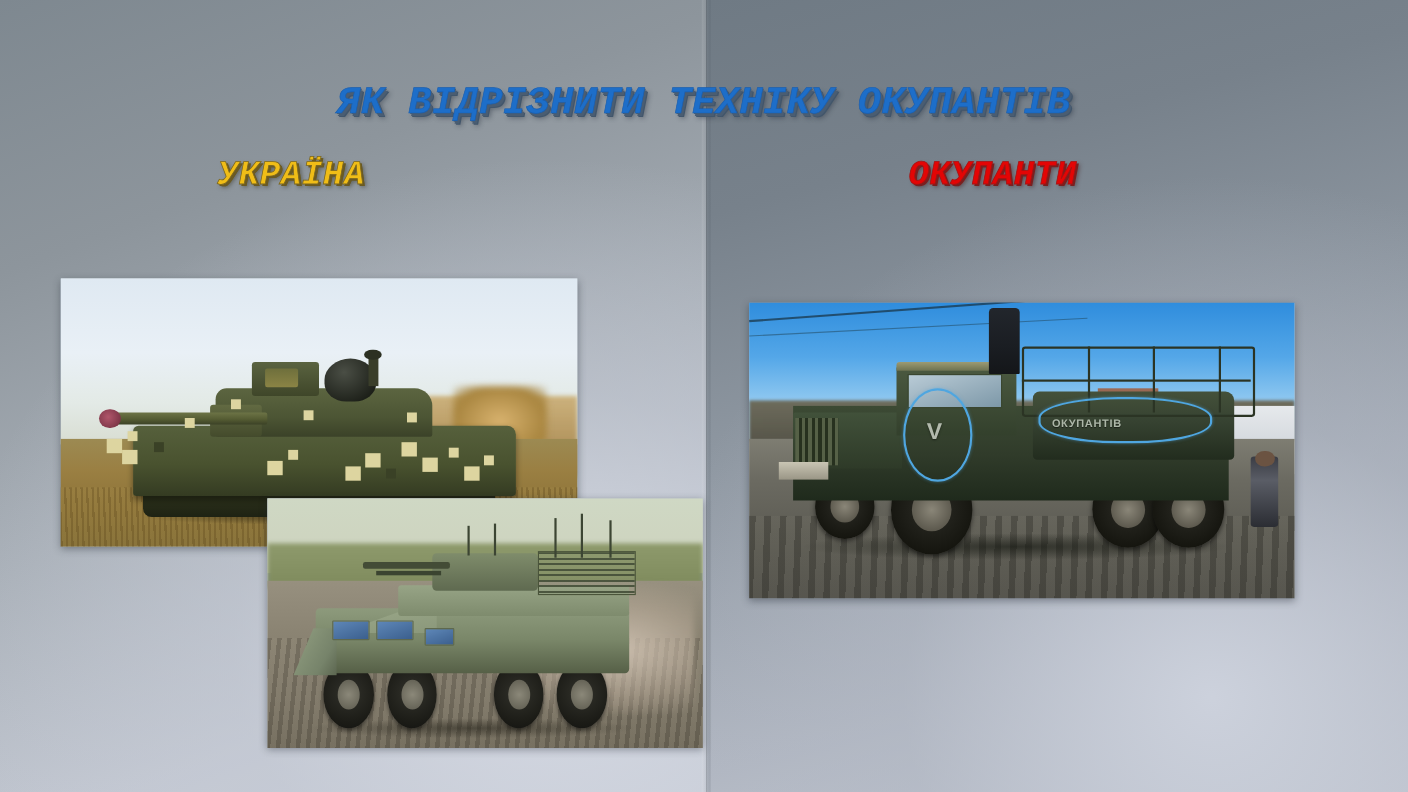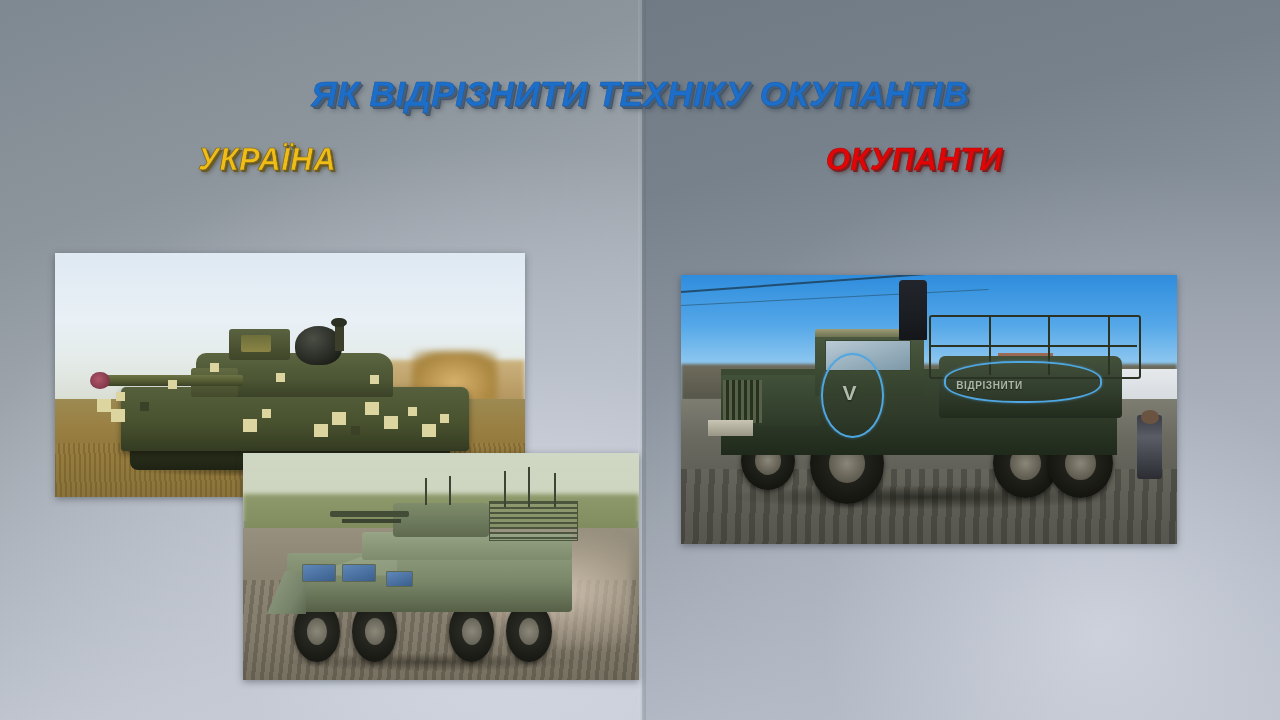--- a/index.html
+++ b/index.html
@@ -18,21 +18,21 @@
   .bg-right{left:642px;width:638px;
     background:
       radial-gradient(ellipse 700px 640px at 72% 88%, rgba(206,211,222,.92) 0%, rgba(178,184,196,.5) 40%, rgba(120,130,142,0) 74%),
       linear-gradient(165deg,#6f7a84 0%, #77818b 22%, #8f98a2 48%, #b0b6c1 78%, #c6cbd5 100%);
   }
   .bg-seam{position:absolute;left:638px;top:0;width:8px;height:720px;
     background:linear-gradient(90deg,rgba(255,255,255,.10),rgba(60,70,80,.16));}
 
   
   .txt{position:absolute;white-space:nowrap;font-weight:bold;font-style:italic;
-       letter-spacing:.5px;}
+       letter-spacing:.5px;font-family:Liberation Mono, monospace;}
   #title{
     left:0;right:0;top:74px;text-align:center;font-size:35px;color:#1d6ec9;
     text-shadow:
       2px 2px 0 #4a5d72, 3px 3px 0 #42566b, 1px 1px 0 #4a5d72,
       4px 4px 5px rgba(30,40,55,.45);
     -webkit-text-stroke:.6px #1a5fb0;
   }
   #ukraine{
     left:198px;top:142px;font-size:31px;color:#f0bd17;
     text-shadow:
@@ -339,20 +339,20 @@
       <div class="ur-rack-bar" style="left:50%;top:26%;width:42%;height:2px;"></div>
       <div class="ur-rack-bar" style="left:62%;top:15%;width:2px;height:22%;"></div>
       <div class="ur-rack-bar" style="left:74%;top:15%;width:2px;height:22%;"></div>
       <div class="ur-rack-bar" style="left:86%;top:15%;width:2px;height:22%;"></div>
 
       <div class="ur-person"></div>
       <div class="ur-person2"></div>
       <div class="ur-head2"></div>
 
       <div class="ur-v">V</div>
-      <div class="ur-text">ВІДРІЗНИТИ</div>
+      <div class="ur-text">ОКУПАНТІВ</div>
 
       <div class="anno" id="anno-v"></div>
       <div class="anno" id="anno-ognе"></div>
     </div>
   </div>
 
 </div>
 
 </body></html>

